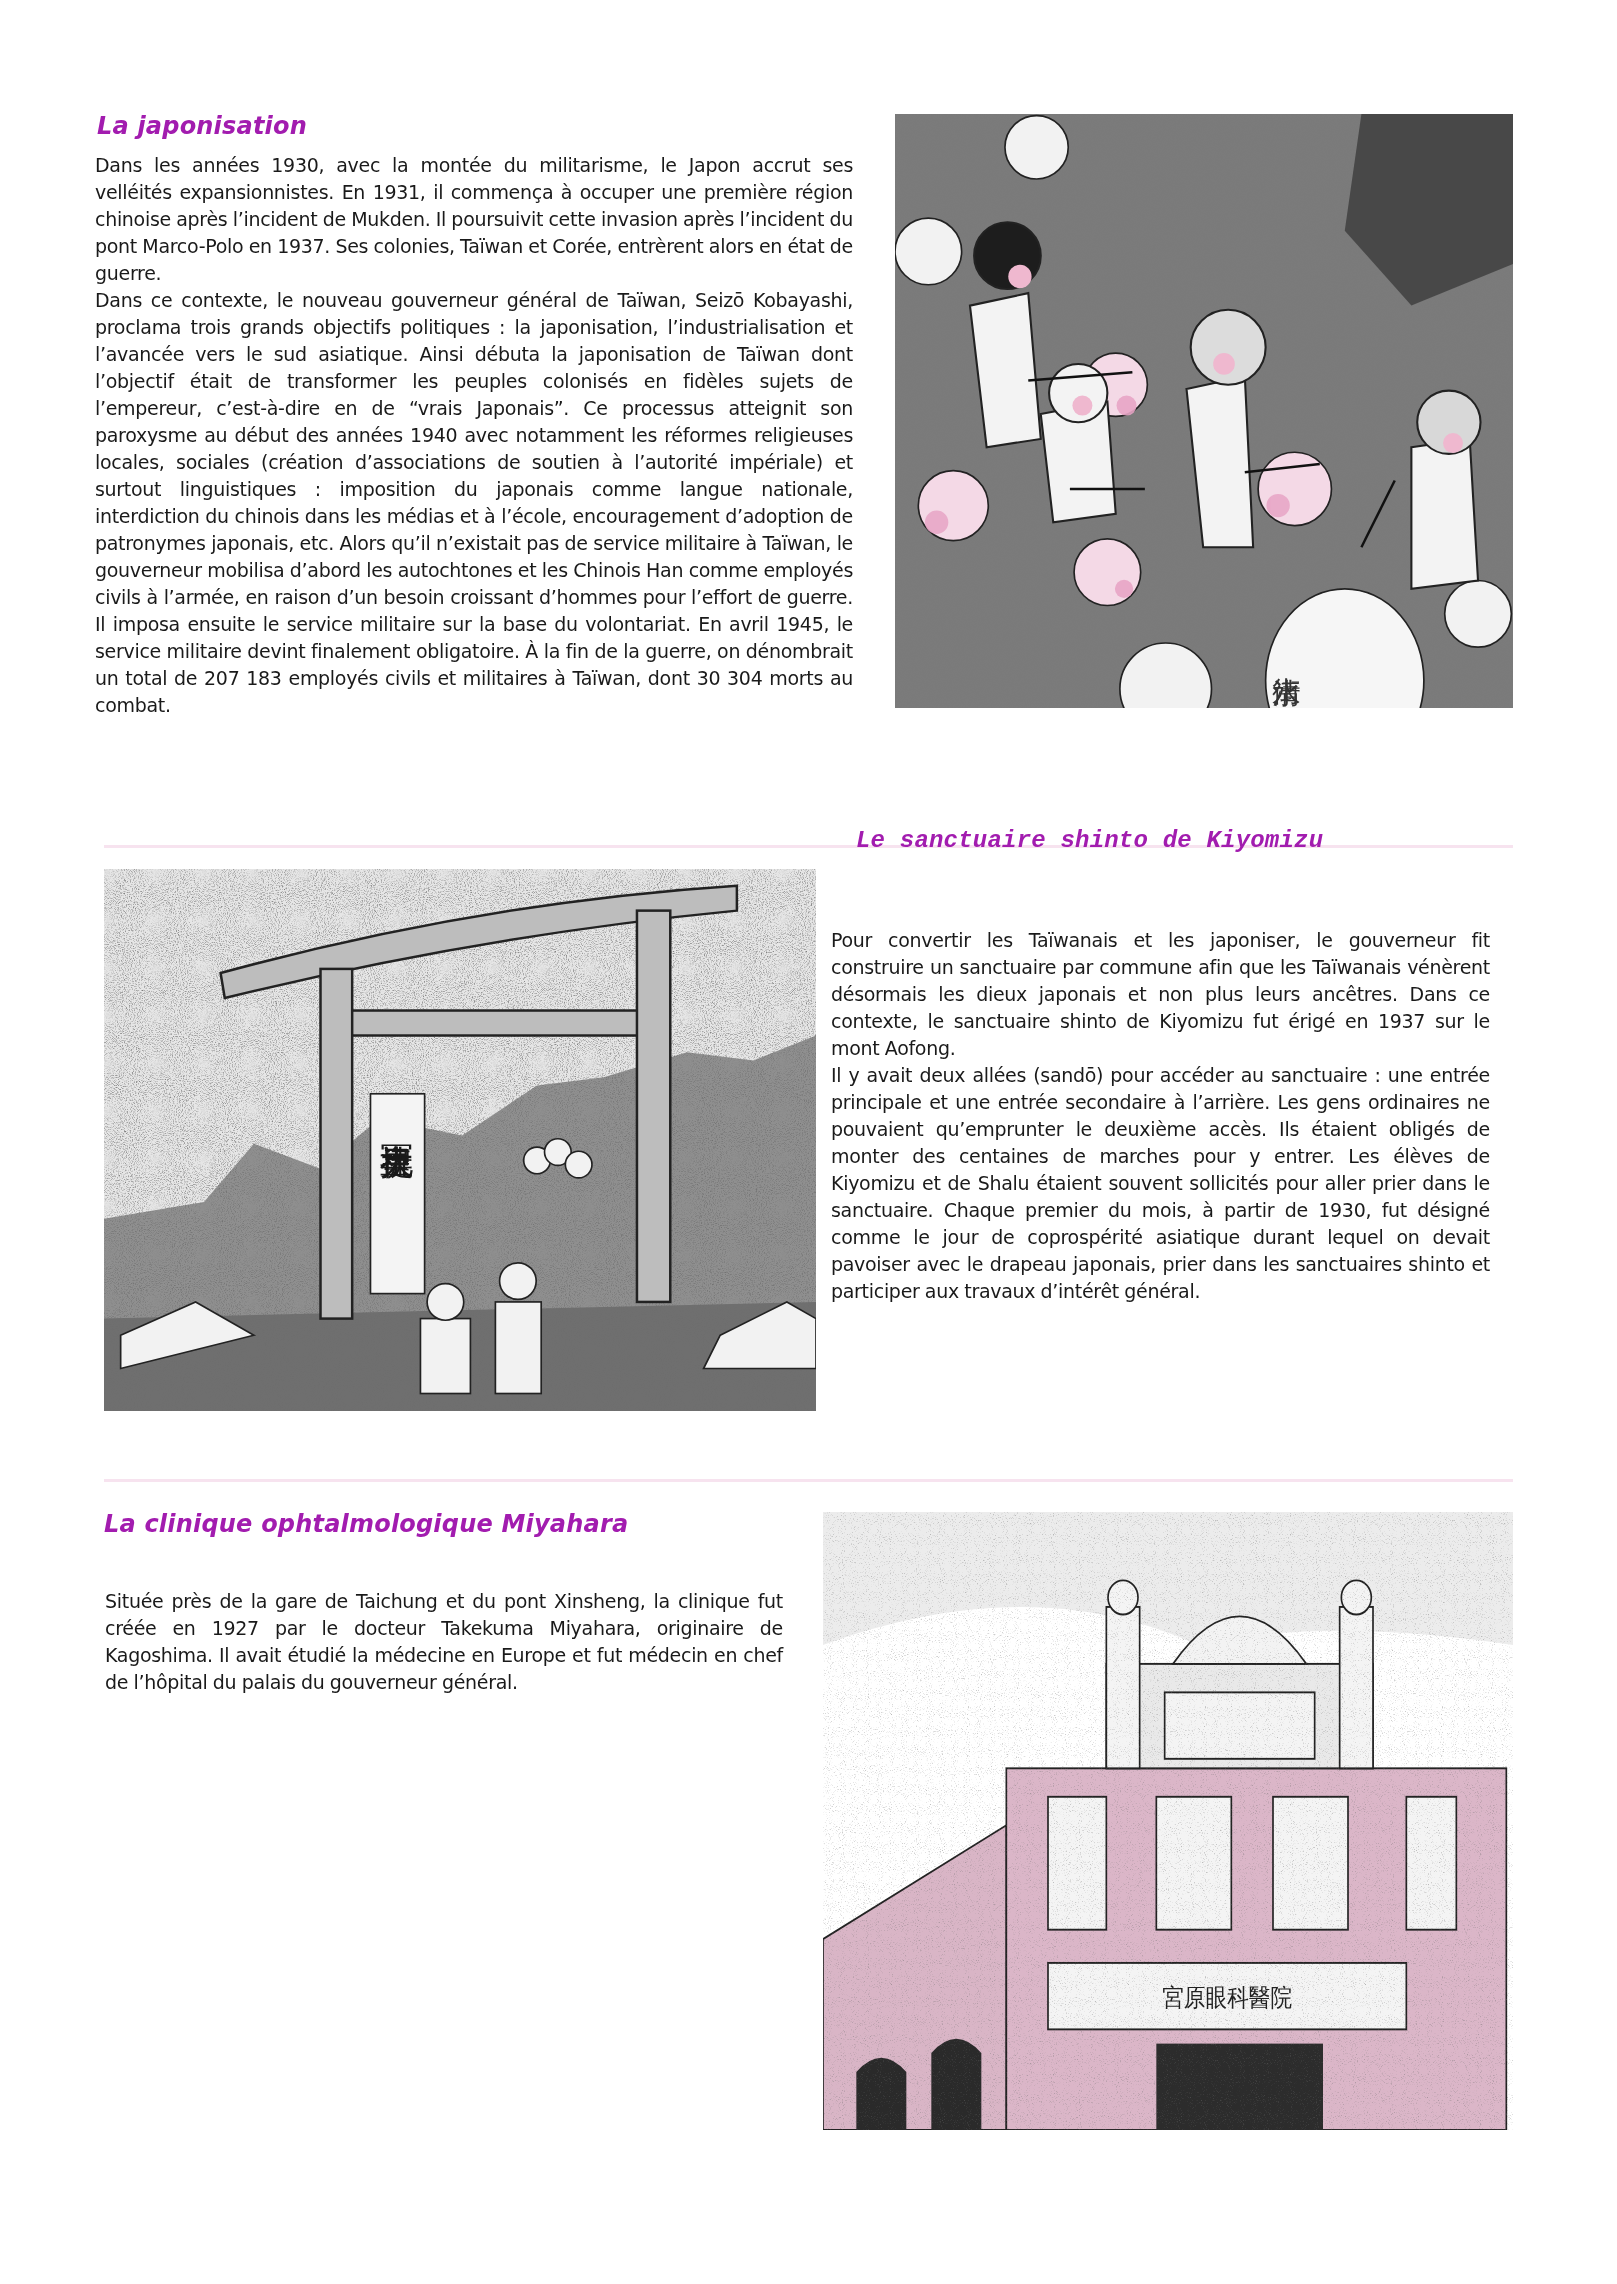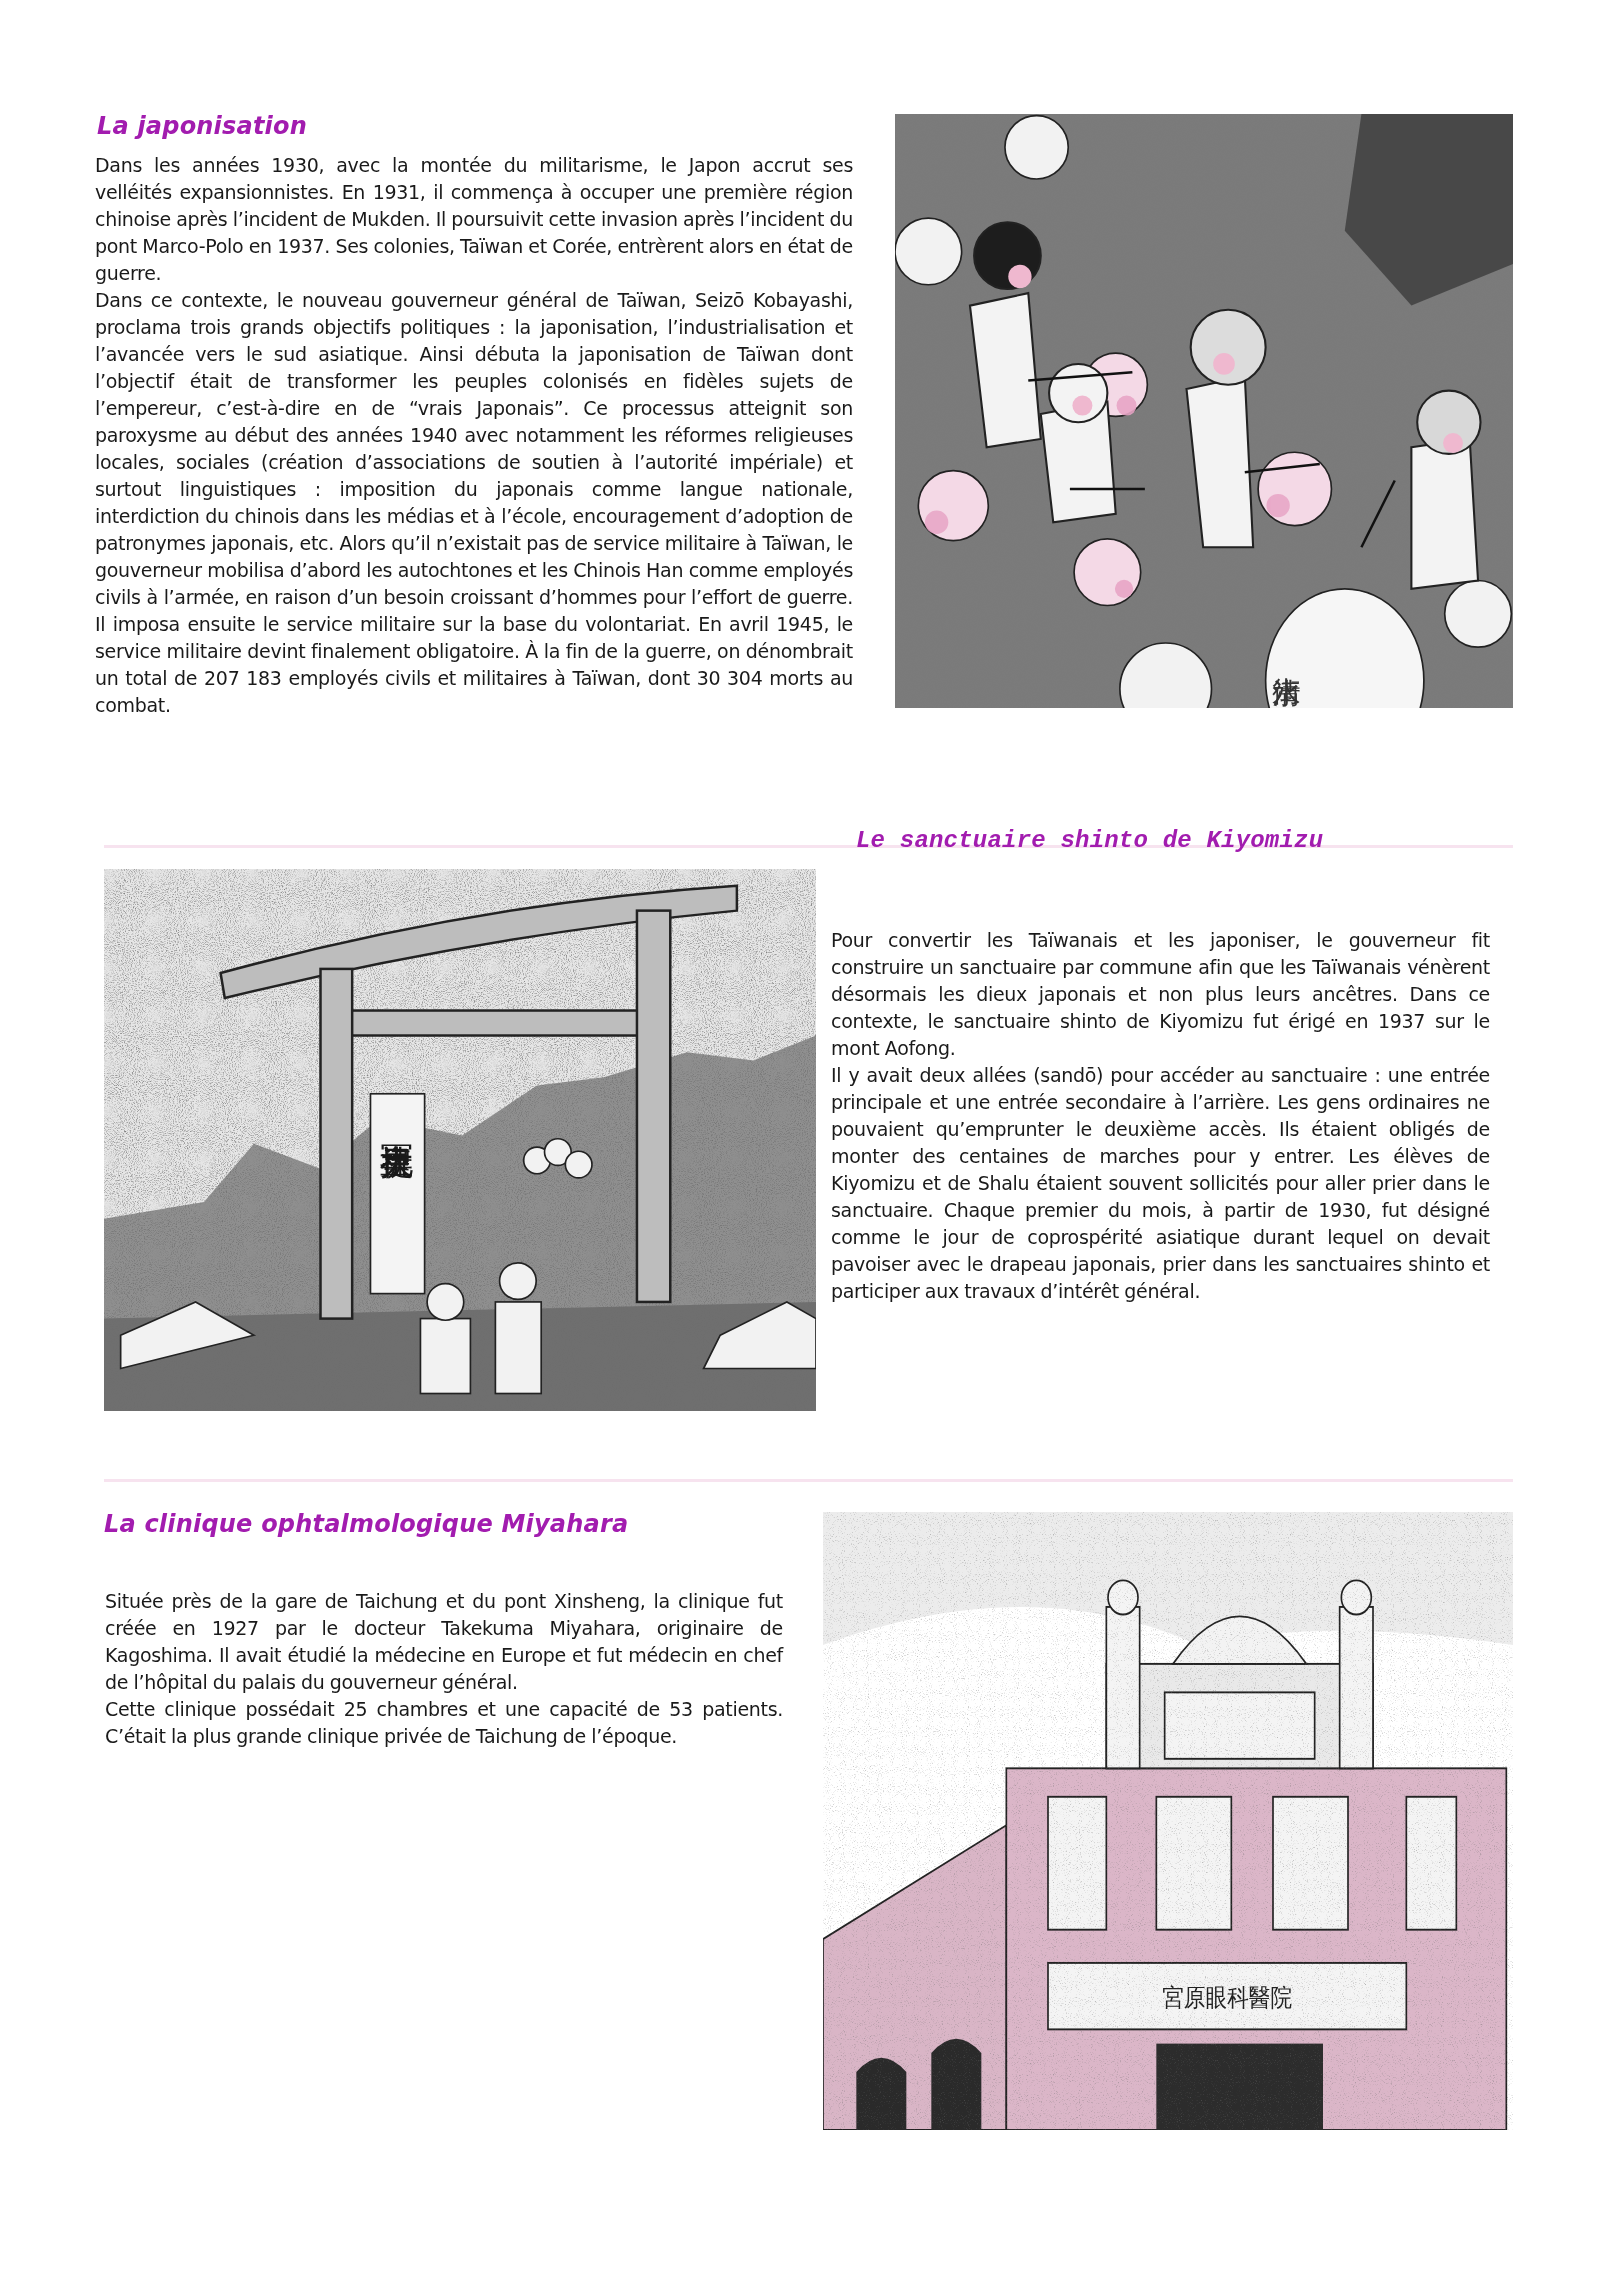--- a/index.html
+++ b/index.html
@@ -126,21 +126,20 @@
   <p>Pour convertir les Taïwanais et les japoniser, le gouverneur fit construire un sanctuaire par commune afin que les Taïwa­nais vénèrent désormais les dieux japonais et non plus leurs ancêtres. Dans ce contexte, le sanctuaire shinto de Kiyomizu fut érigé en 1937 sur le mont Aofong.</p>
   <p>Il y avait deux allées (sandō) pour accéder au sanctuaire : une entrée principale et une entrée secondaire à l’arrière. Les gens ordinaires ne pouvaient qu’emprunter le deuxième accès. Ils étaient obligés de monter des centaines de marches pour y entrer. Les élèves de Kiyomizu et de Shalu étaient souvent sollicités pour aller prier dans le sanctuaire. Chaque premier du mois, à partir de 1930, fut désigné comme le jour de coprospérité asiatique durant lequel on devait pavoiser avec le drapeau japonais, prier dans les sanctuaires shinto et participer aux travaux d’intérêt général.</p>
 </div>
 
 <div class="divider" style="left:104px; top:1479px; width:1409px;"></div>
 
 <h2 class="heading" style="left:104px; top:1510px;font-style:italic;">La clinique ophtalmologique Miyahara</h2>
 
 <div class="body-text" style="left:105px; top:1567px; width:678px;margin-top:21px;">
   <p>Située près de la gare de Taichung et du pont Xinsheng, la clinique fut créée en 1927 par le docteur Takekuma Miyahara, originaire de Kagoshima. Il avait étudié la médecine en Europe et fut médecin en chef de l’hôpital du palais du gouverneur général.</p>
-  <p>Cette clinique possédait 25 chambres et une capacité de 53 patients. C’était la plus grande clinique privée de Taichung de l’époque.</p>
 </div>
 
 <div class="illus" style="left:823px; top:1512px; width:690px; height:618px;">
   <svg viewBox="0 0 828 651" preserveAspectRatio="none">
     <defs>
       <filter id="grain3" x="0" y="0" width="100%" height="100%">
         <feTurbulence type="fractalNoise" baseFrequency="0.9" numOctaves="2" seed="11"></feTurbulence>
         <feColorMatrix type="matrix" values="0 0 0 0 0.15  0 0 0 0 0.15  0 0 0 0 0.15  0 0 0 -2.4 1.0"></feColorMatrix>
       </filter>
     </defs>

